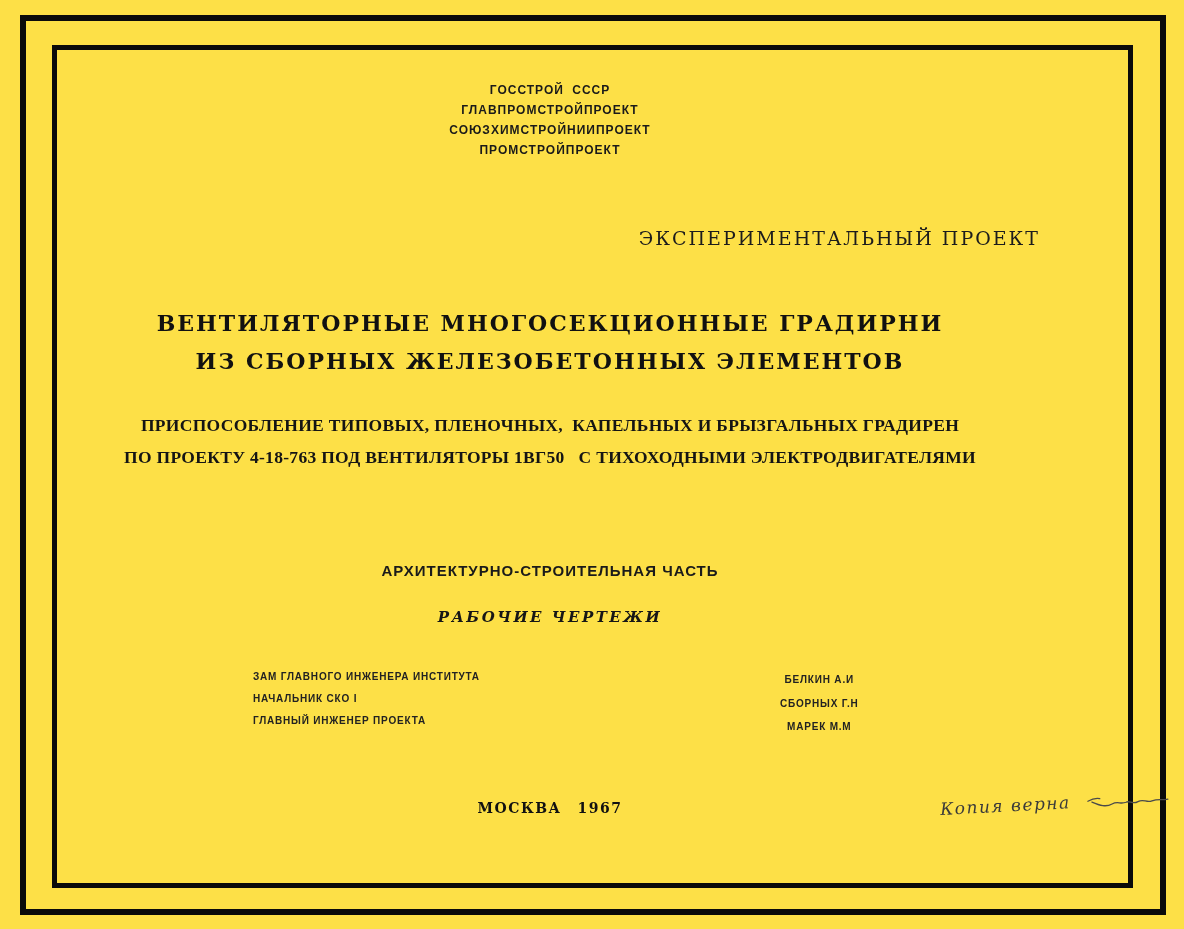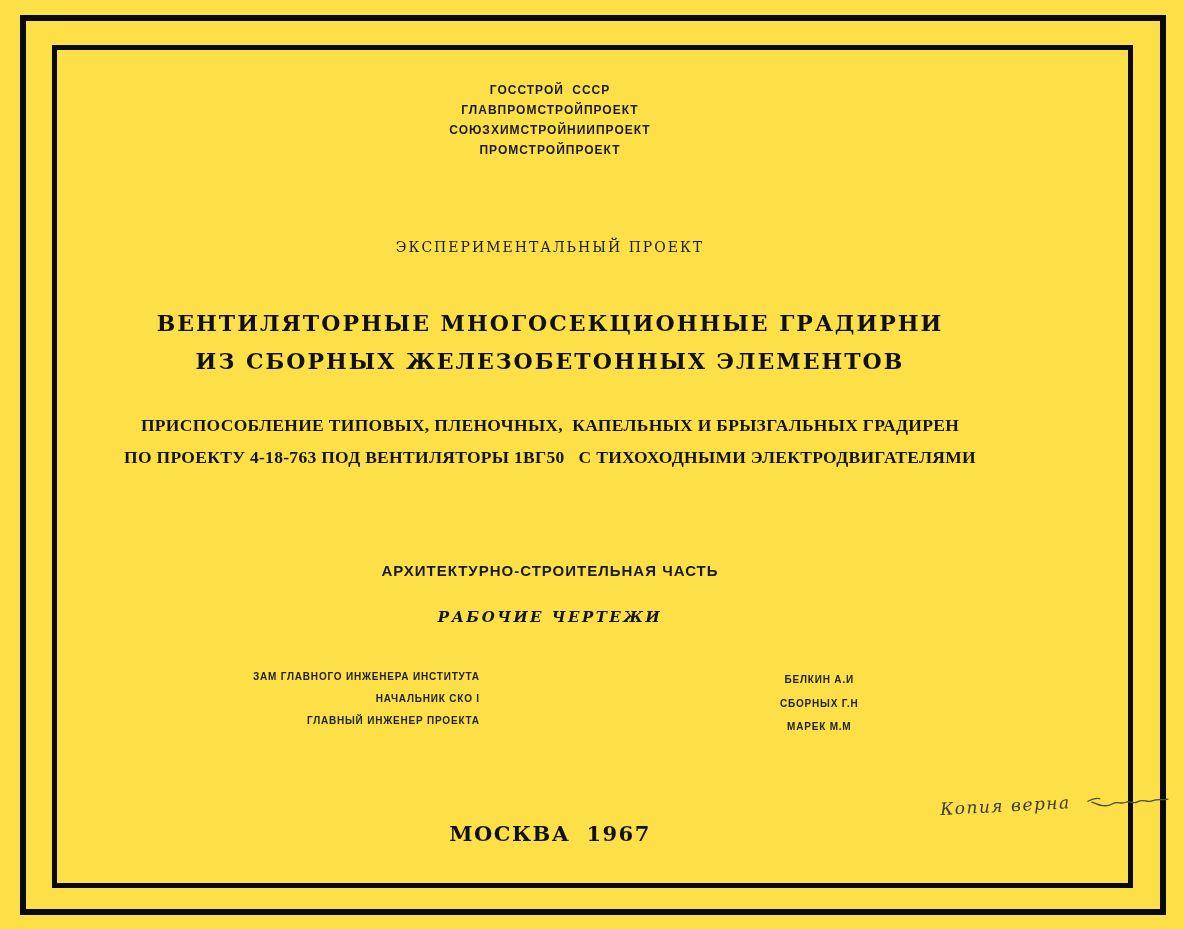--- a/index.html
+++ b/index.html
@@ -17,22 +17,22 @@
     border:5px solid #0a0a0a; box-sizing:border-box;
   }
   .content { position:absolute; left:60px; top:0; width:980px; height:929px; }
   .centered { position:absolute; left:0; width:100%; text-align:center; }
 
   .org-block {
     top:80px; font-weight:bold; font-size:12px; letter-spacing:1px;
     line-height:20px; word-spacing:4px; color:#1a1a1a;
   }
   .project-type {
-    top:239px; font-family:"DejaVu Serif", serif; font-size:14px;
-    letter-spacing:2px; color:#1c1c1c;
+    top:227px; font-family:"DejaVu Serif", serif; font-size:19px;
+    letter-spacing:2px; color:#1c1c1c;text-align:right;
   }
   .project-code {
     top:252px; font-family:"DejaVu Serif", serif; font-size:17px;
     letter-spacing:1.5px; color:#1c1c1c;
   }
   .main-title {
     font-family:"DejaVu Serif", serif; font-weight:bold; font-size:22px;
     letter-spacing:2px; color:#111; white-space:nowrap;
   }
   .title-1 { top:310px; }
@@ -44,39 +44,39 @@
   .subtitle-1 { top:415px; }
   .subtitle-2 { top:447px; }
   .section-label {
     top:562px; font-weight:bold; font-size:15px; letter-spacing:1px; color:#1a1a1a;
   }
   .doc-type {
     top:608px; font-family:"DejaVu Serif", serif; font-weight:bold;
     font-style:italic; font-size:15px; letter-spacing:2.5px; color:#161616;
   }
   .sig-roles {
-    position:absolute; left:193px; top:666px; text-align:right;
+    position:absolute; left:193px; top:666px; text-align:left;
     font-weight:bold; font-size:10px; letter-spacing:0.8px;
     line-height:22px; color:#222;
   }
   .sig-names {
     position:absolute; left:720px; top:668px; text-align:center;
     font-weight:bold; font-size:10px; letter-spacing:0.8px;
     line-height:23.5px; color:#222;
   }
   .copy-note {
     position:absolute; left:880px; top:793px;
     font-family:"DejaVu Serif", serif; font-style:italic; font-size:17px;
     letter-spacing:1.5px; color:#3a3a3a; transform:rotate(-3deg);
     white-space:nowrap;
   }
   .copy-note svg { vertical-align:middle; margin-left:8px; }
   .city-year {
-    top:821px; font-family:"DejaVu Serif", serif; font-weight:bold;
-    font-size:21px; letter-spacing:1.5px; color:#111;
+    top:800px; font-family:"DejaVu Serif", serif; font-weight:bold;
+    font-size:14px; letter-spacing:1.5px; color:#111;
   }
   .city-year .yr { margin-left:16px; }
 </style>
 </head>
 <body>
 
 <div id="page">
 
   <div class="outer-frame"></div>
   <div class="inner-frame"></div>

